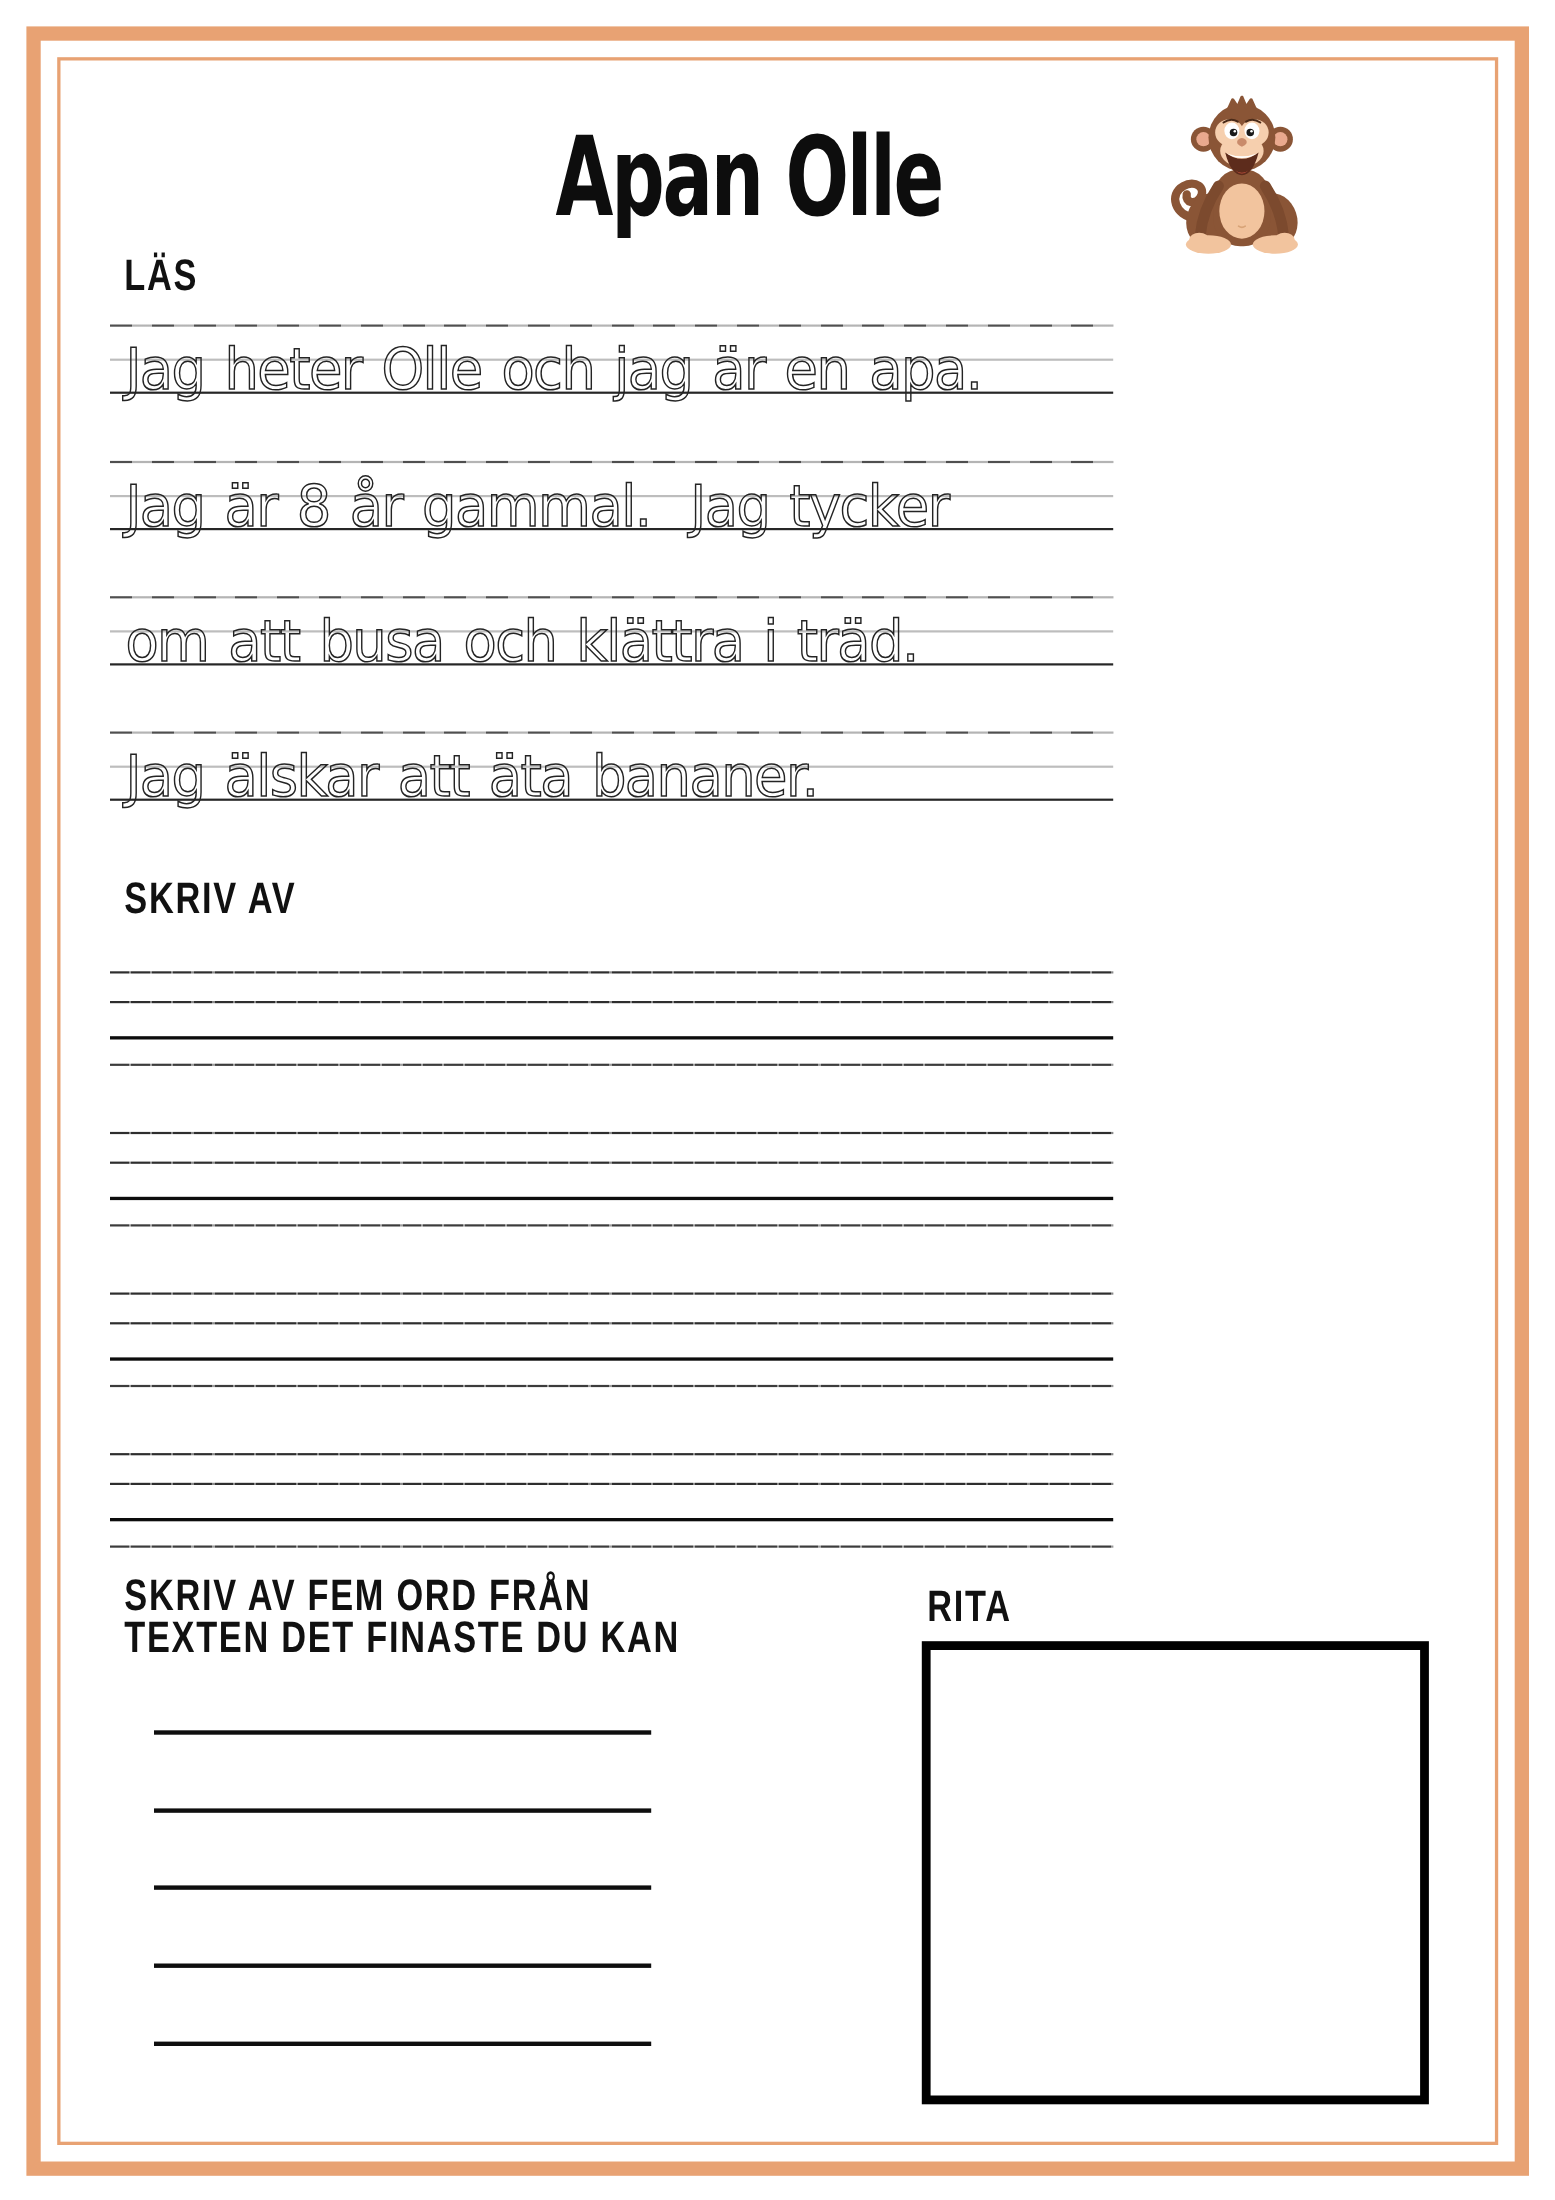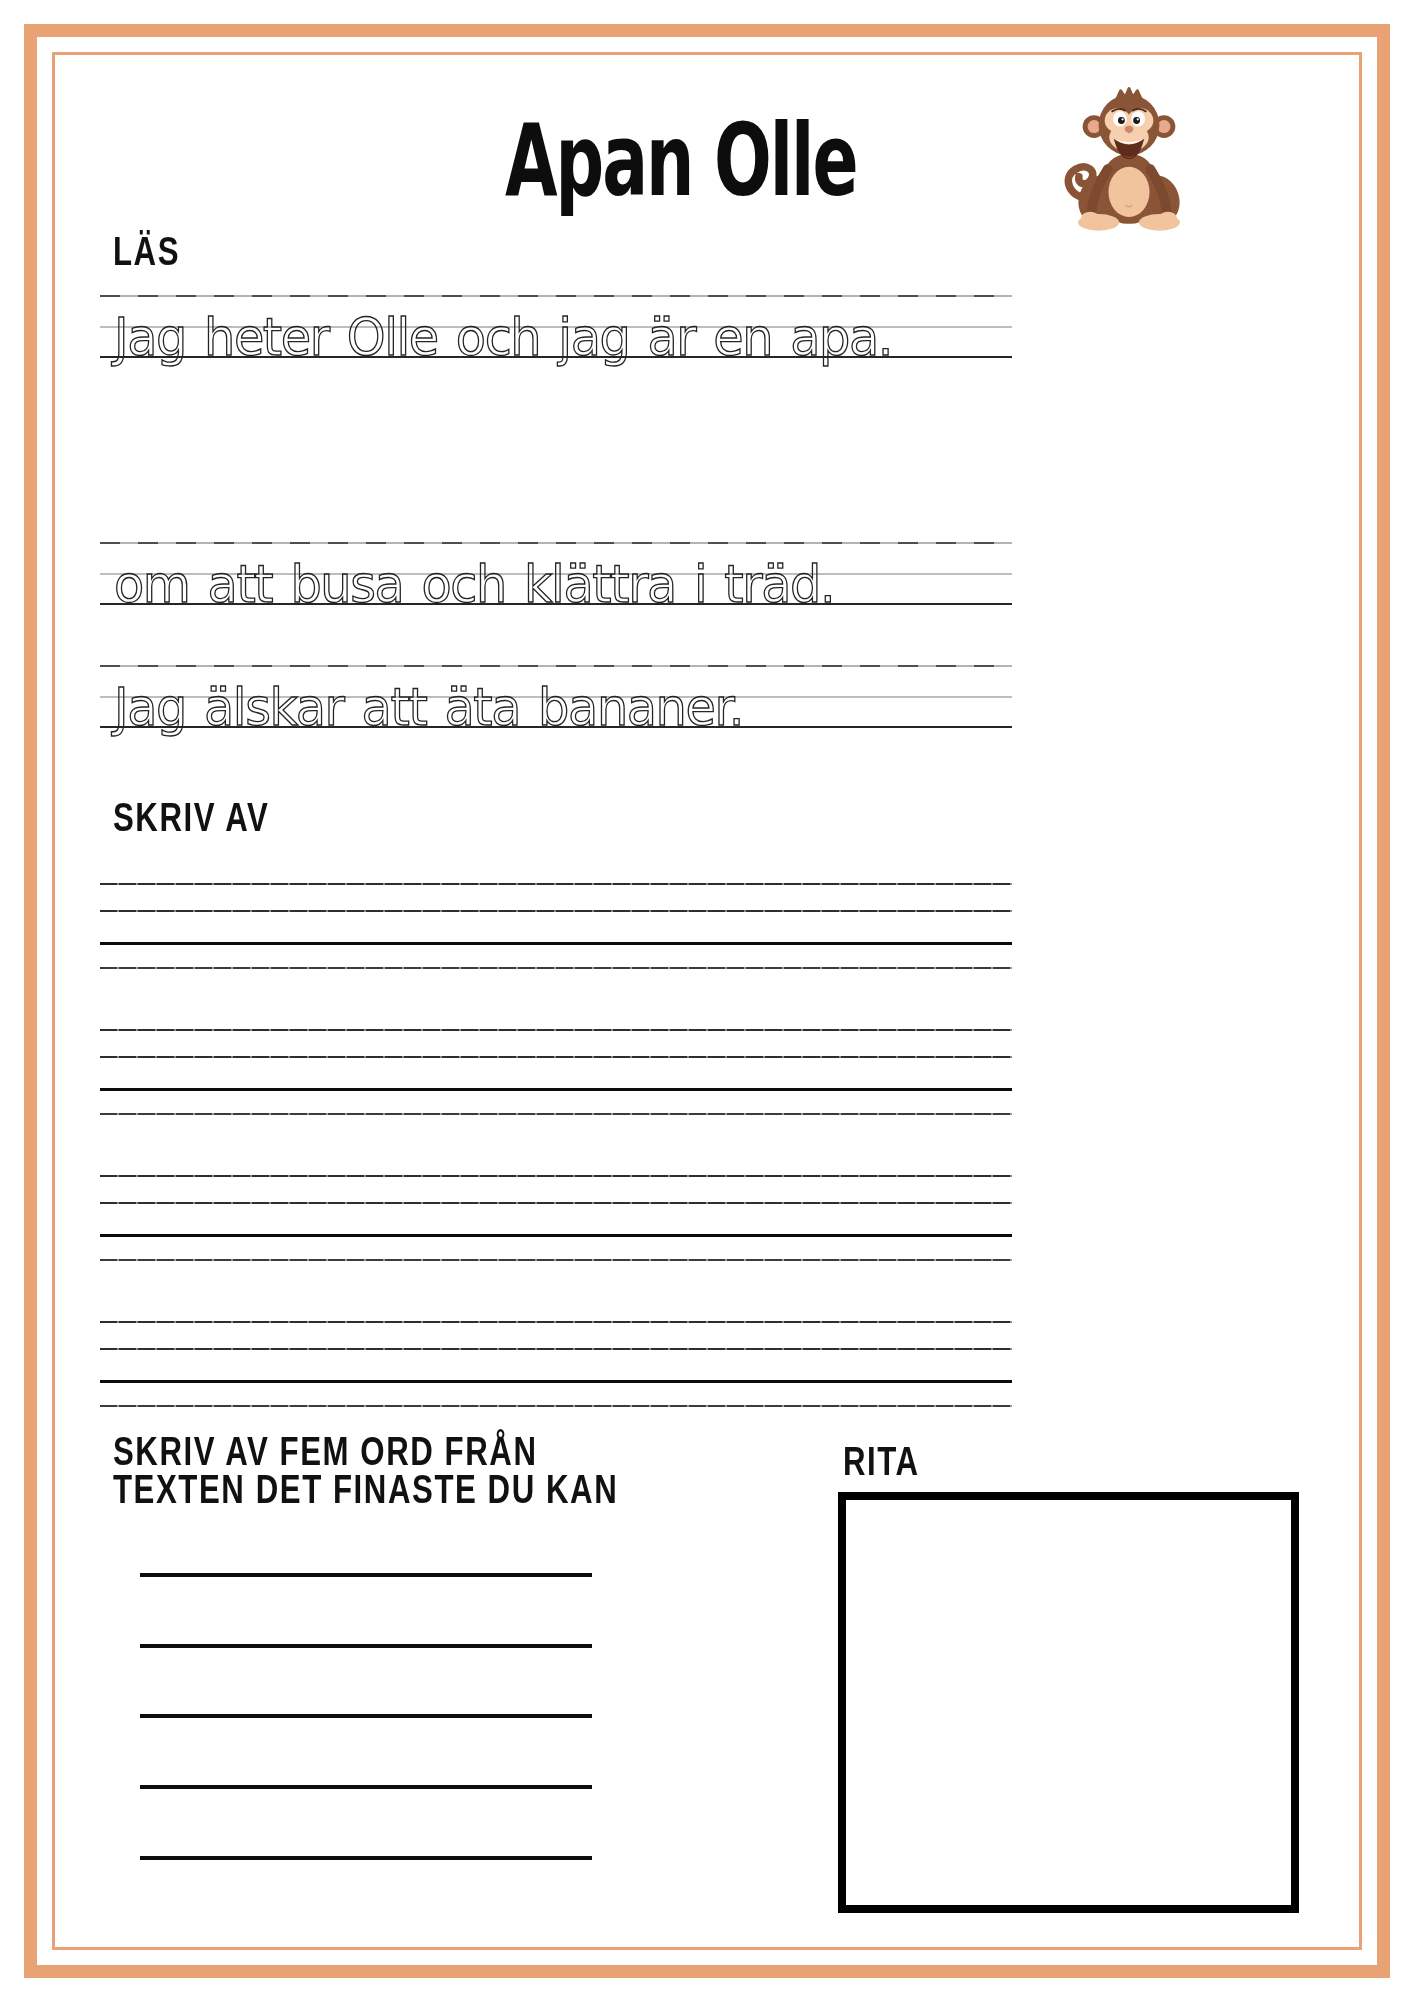--- a/index.html
+++ b/index.html
@@ -132,20 +132,26 @@
   </div>
 
   <div class="h las-h">LÄS</div>
 
   <div class="read-block" style="top:295px">
     <div class="gl g-top"></div>
     <div class="gl g-mid"></div>
     <div class="gl g-base"></div>
     <span class="hand">Jag heter Olle och jag är en apa.</span>
   </div>
+  <div class="read-block" style="top:419px">
+    <div class="gl g-top"></div>
+    <div class="gl g-mid"></div>
+    <div class="gl g-base"></div>
+    <span class="hand">Jag är 8 år gammal.  Jag tycker</span>
+  </div>
   <div class="read-block" style="top:665px">
     <div class="gl g-top"></div>
     <div class="gl g-mid"></div>
     <div class="gl g-base"></div>
     <span class="hand">Jag älskar att äta bananer.</span>
   </div>
   <div class="read-block" style="top:542px">
     <div class="gl g-top"></div>
     <div class="gl g-mid"></div>
     <div class="gl g-base"></div>

